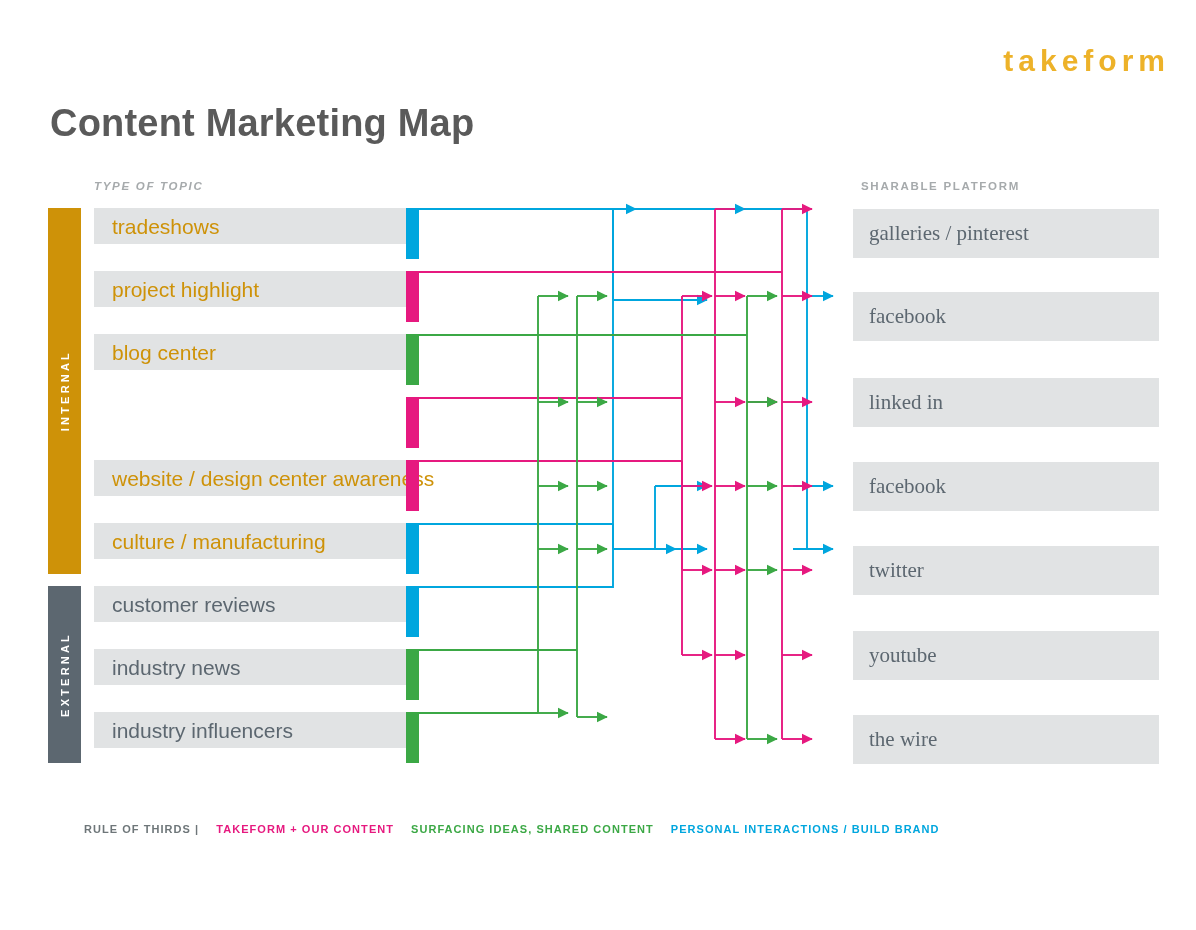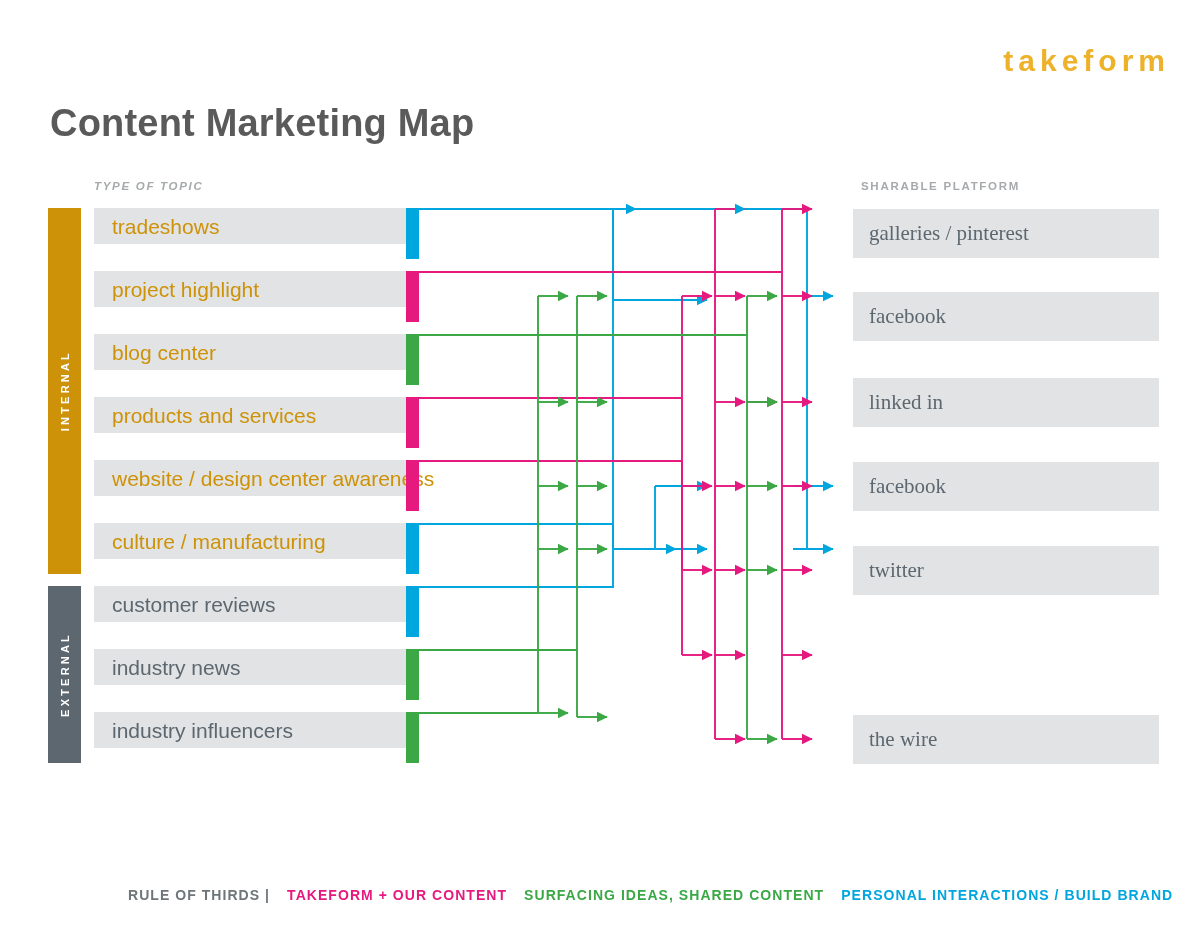--- a/index.html
+++ b/index.html
@@ -75,23 +75,23 @@
     font-family:Liberation Serif, serif;
     font-size:21px; font-weight:400; color:#5C6770; line-height:1;
     white-space:nowrap;
   }
 
   
   #wires { position:absolute; left:0; top:0; width:1196px; height:930px; pointer-events:none; }
 
   
   .legend {
-    position:absolute; left:84px; top:888px;
-    font-size:14px; font-weight:700; letter-spacing:1.05px;
-    white-space:nowrap; line-height:1;margin-left:44px;
+    position:absolute; left:84px; top:824px;
+    font-size:11px; font-weight:700; letter-spacing:1.05px;
+    white-space:nowrap; line-height:1;
   }
   .legend .seg { display:inline-block; }
   .legend .gap { display:inline-block; width:17px; }
   .lg-gray    { color:#6E7679; }
   .lg-magenta { color:#E6197F; }
   .lg-green   { color:#3BA845; }
   .lg-cyan    { color:#00A6DE; }
 </style>
 </head>
 <body>
@@ -120,23 +120,20 @@
   <div class="topic-row internal" style="top:271px">
     <span class="label">project highlight</span>
   </div>
   <div class="stub" style="top:271px;background:#E6197F"></div>
 
   <div class="topic-row internal" style="top:334px">
     <span class="label">blog center</span>
   </div>
   <div class="stub" style="top:334px;background:#3BA845"></div>
 
-  <div class="topic-row internal" style="top:397px">
-    <span class="label">products and services</span>
-  </div>
   <div class="stub" style="top:397px;background:#E6197F"></div>
 
   <div class="topic-row internal" style="top:460px">
     <span class="label">website / design center awareness</span>
   </div>
   <div class="stub" style="top:460px;background:#E6197F"></div>
 
   <div class="topic-row internal" style="top:523px">
     <span class="label">culture / manufacturing</span>
   </div>
@@ -164,20 +161,23 @@
     <span class="label">facebook</span>
   </div>
   <div class="plat-row" style="top:378px">
     <span class="label">linked in</span>
   </div>
   <div class="plat-row" style="top:462px">
     <span class="label">facebook</span>
   </div>
   <div class="plat-row" style="top:546px">
     <span class="label">twitter</span>
+  </div>
+  <div class="plat-row" style="top:631px">
+    <span class="label">youtube</span>
   </div>
   <div class="plat-row" style="top:715px">
     <span class="label">the wire</span>
   </div>
 
   <svg id="wires" viewBox="0 0 1196 930" width="1196" height="930" aria-hidden="true">
     <defs>
       <marker id="ar-c" viewBox="0 0 8 8" refX="6.5" refY="4" markerWidth="7" markerHeight="7" orient="auto">
         <path d="M0.5,0.8 L7,4 L0.5,7.2 Z" fill="#00A6DE"></path>
       </marker>

